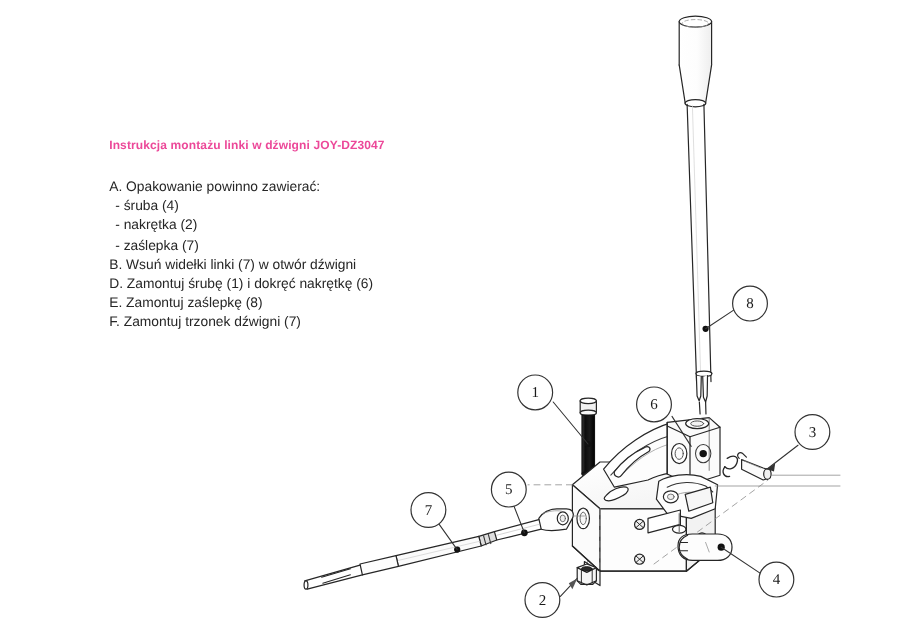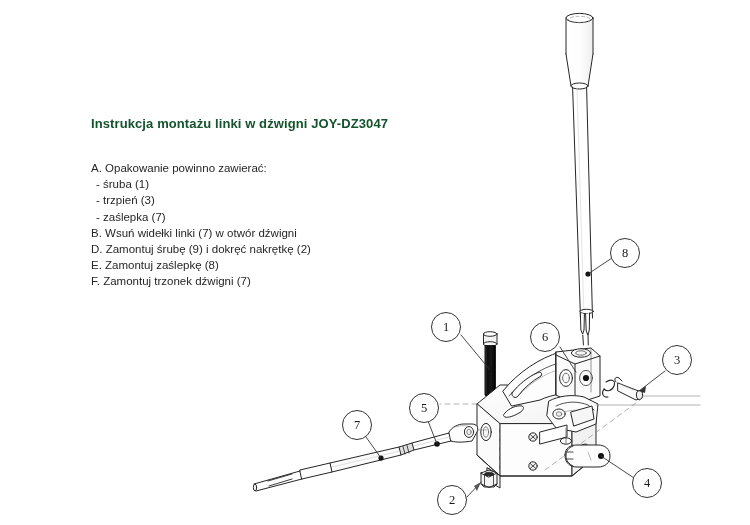--- a/index.html
+++ b/index.html
@@ -15,30 +15,30 @@
     overflow: hidden;
     font-family: "Liberation Sans", sans-serif;
     color: #1a1a1a;
   }
 
   
   #instruction-title {
     position: absolute;
     left: 91px;
     top: 116px;
-    font-size: 13px;
+    font-size: 10px;
     font-weight: bold;
     letter-spacing: 0.1px;
     white-space: nowrap;
-    color: #14532d;
+    color: #ec4899;
   }
   #instruction-list {
     position: absolute;
     left: 91px;
-    top: 160px;
+    top: 148px;
     width: 560px;
   }
   .instr-line {
     font-size: 11.5px;
     line-height: 16.2px;
     white-space: nowrap;
     color: #262626;
   }
   .instr-line.sub {
     padding-left: 5px;
@@ -288,25 +288,25 @@
         </g>
 
       </g>
     </svg>
   </div>
 
   <div id="instruction-title">Instrukcja montażu linki w dźwigni JOY-DZ3047</div>
 
   <div id="instruction-list">
     <div class="instr-line">A. Opakowanie powinno zawierać:</div>
-    <div class="instr-line sub">- śruba (1)</div>
-    <div class="instr-line sub">- trzpień (3)</div>
+    <div class="instr-line sub">- śruba (4)</div>
+    <div class="instr-line sub">- nakrętka (2)</div>
     <div class="instr-line sub">- zaślepka (7)</div>
     <div class="instr-line">B. Wsuń widełki linki (7) w otwór dźwigni</div>
-    <div class="instr-line">D. Zamontuj śrubę (9) i dokręć nakrętkę (2)</div>
+    <div class="instr-line">D. Zamontuj śrubę (1) i dokręć nakrętkę (6)</div>
     <div class="instr-line">E. Zamontuj zaślepkę (8)</div>
     <div class="instr-line">F. Zamontuj trzonek dźwigni (7)</div>
   </div>
 
   <div class="callout" style="left:446px; top:327px;">
       <span>1</span>
     </div>
   <div class="callout" style="left:452px; top:500px;">
       <span>2</span>
     </div>

